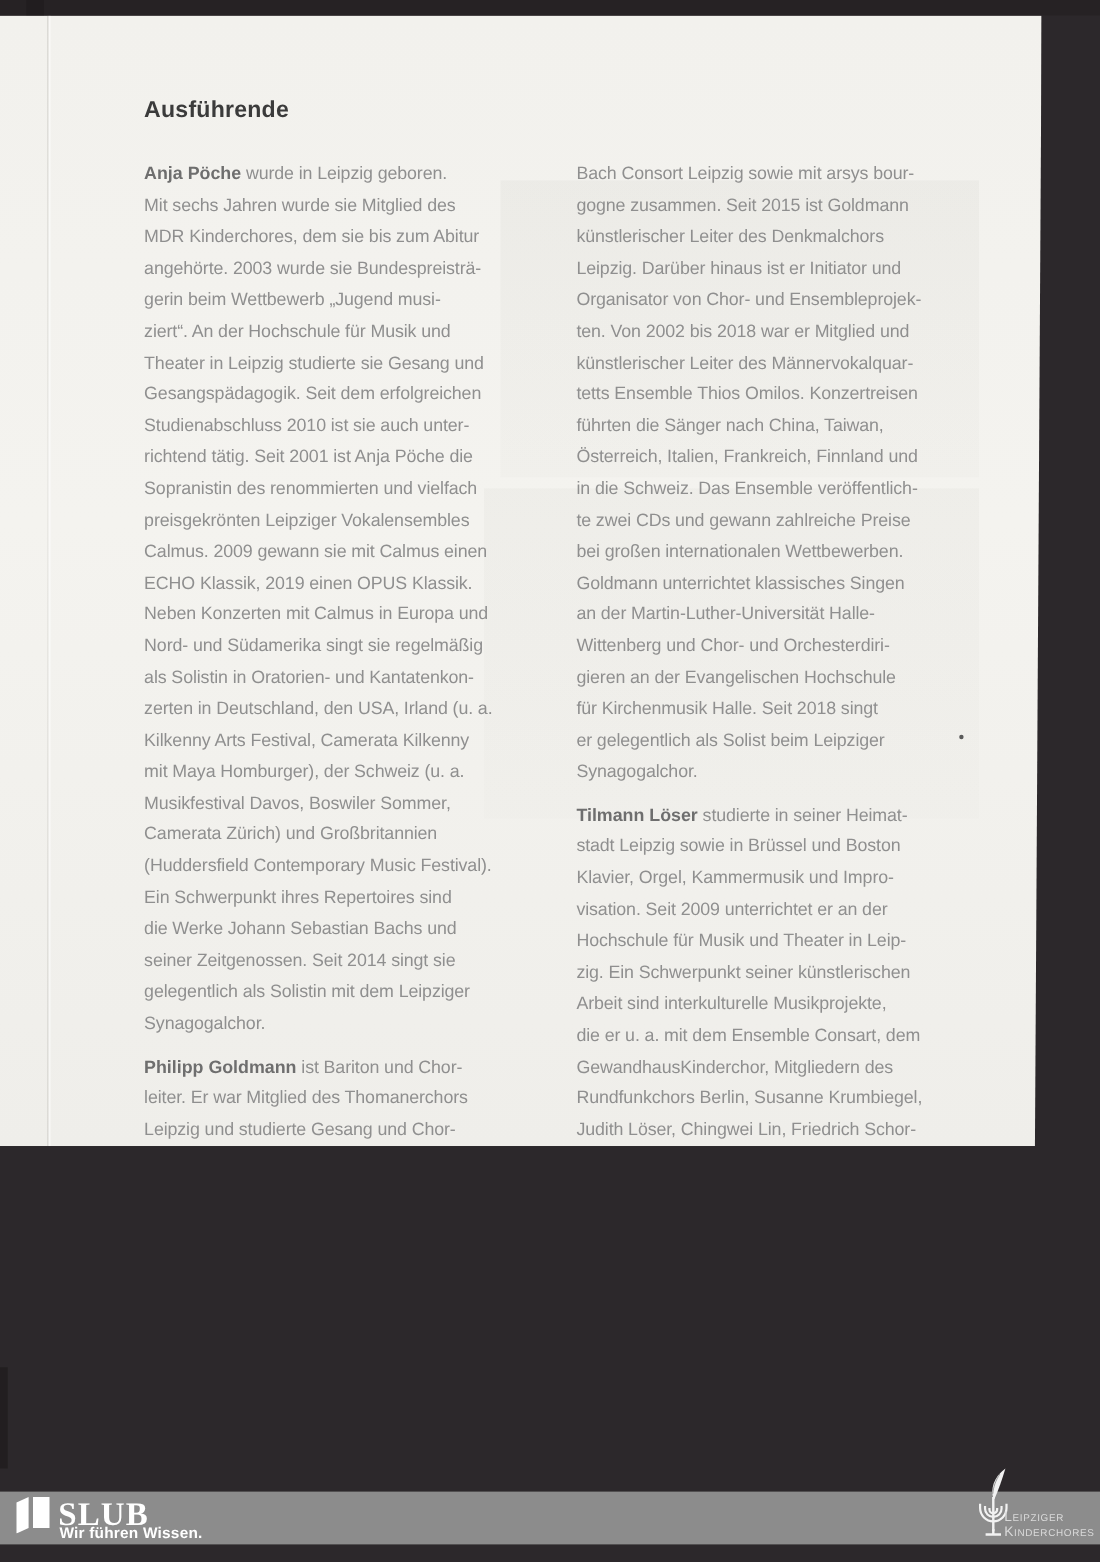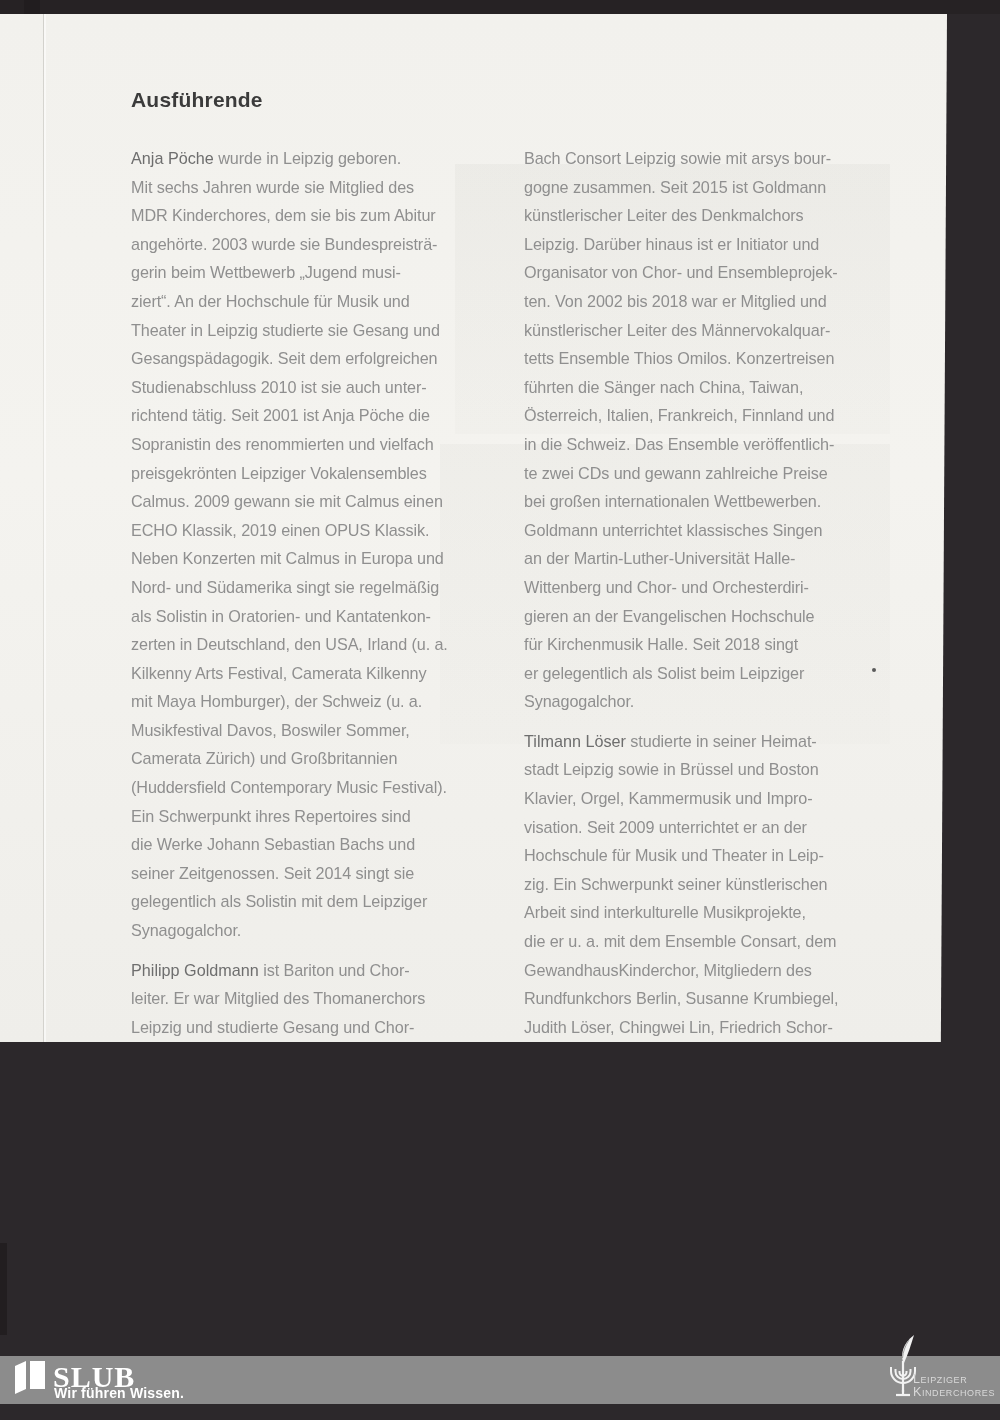--- a/index.html
+++ b/index.html
@@ -36,21 +36,21 @@
     font-size:21px; font-weight:bold; color:#3b3b3b; letter-spacing:0.2px;
   }
   .col {
     position:absolute; top:130px; width:392px;
     font-size:16.2px; line-height:28.6px; color:#8f8f8f; letter-spacing:-0.1px;
   }
   .col-left  { left:131px; }
   .col-right { left:524px; }
   .col p { margin:0; white-space:pre; }
   .col p.follow { margin-top:11px; }
-  .col b { font-weight:normal; color:#6e6e6e; letter-spacing:0; }
+  .col b { font-weight:bold; color:#6e6e6e; letter-spacing:0; }
 
   
   .bar { position:absolute; left:0; bottom:16px; width:100%; height:48px; background:#8c8c8c; }
   .slub { position:absolute; left:13px; bottom:2px; height:44px; }
   .book-icon { position:absolute; left:0; bottom:8px; }
   .slub-title {
     position:absolute; left:40px; bottom:14px;
     font-family:"Liberation Serif", serif; font-weight:bold; font-size:30px; line-height:22px;
     color:#ffffff; letter-spacing:1px;
   }

